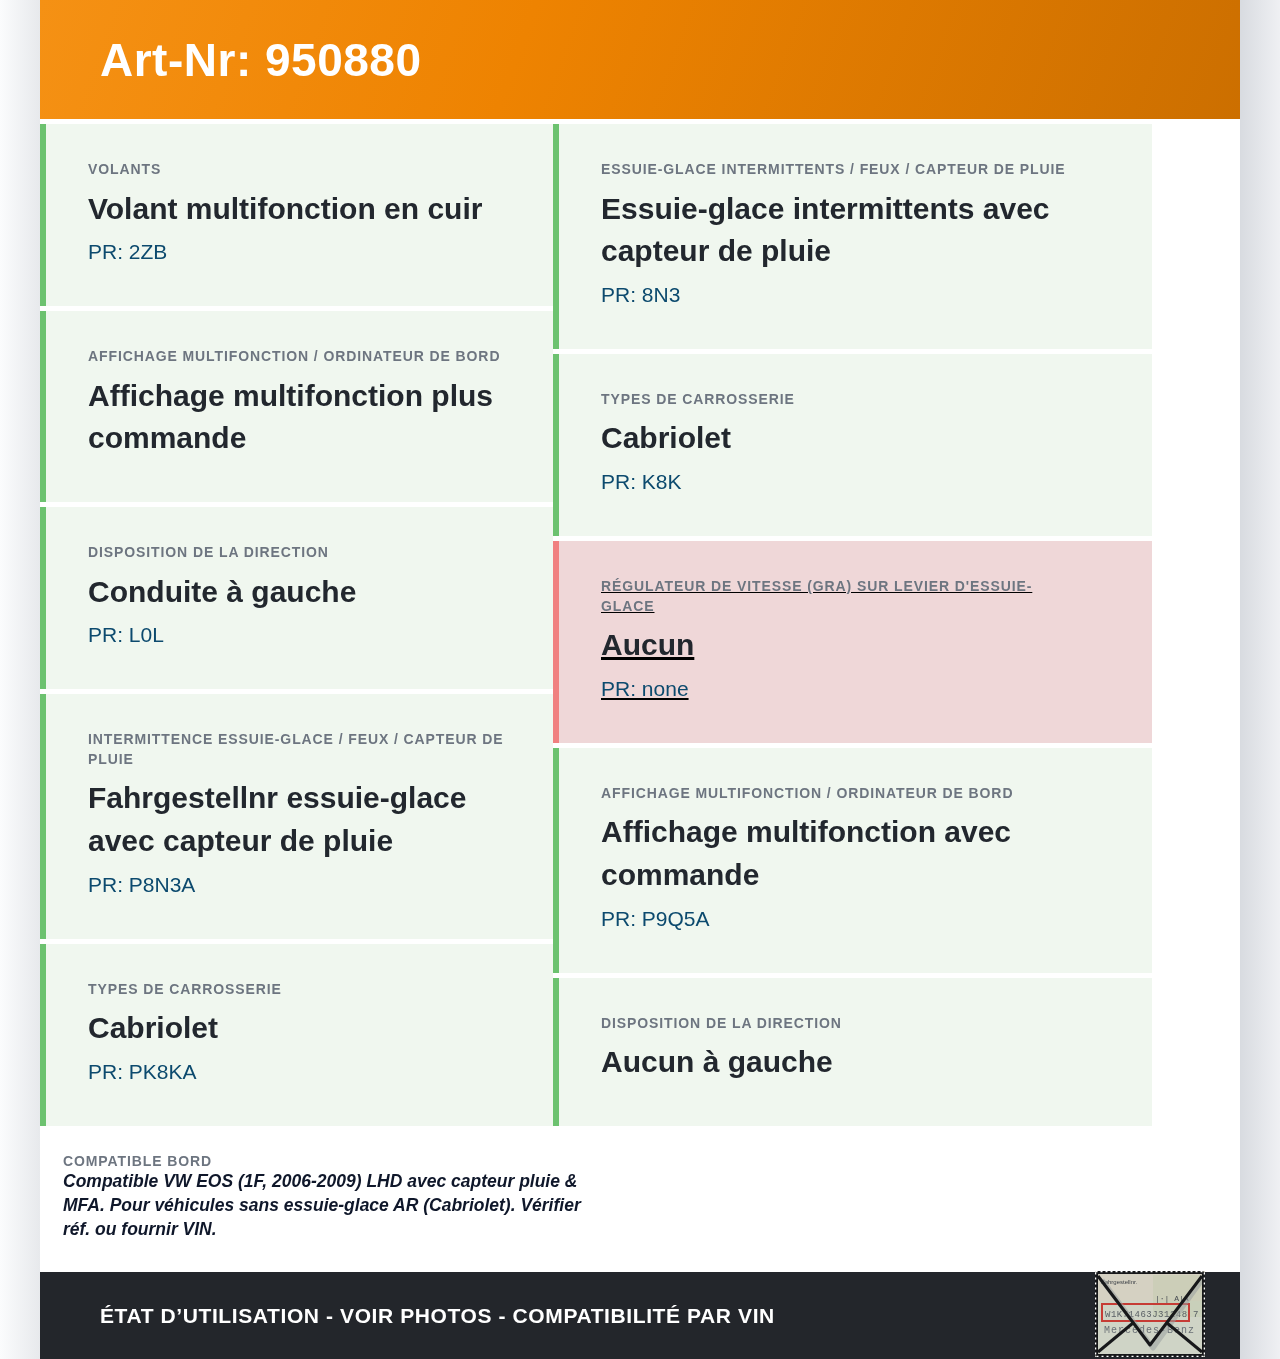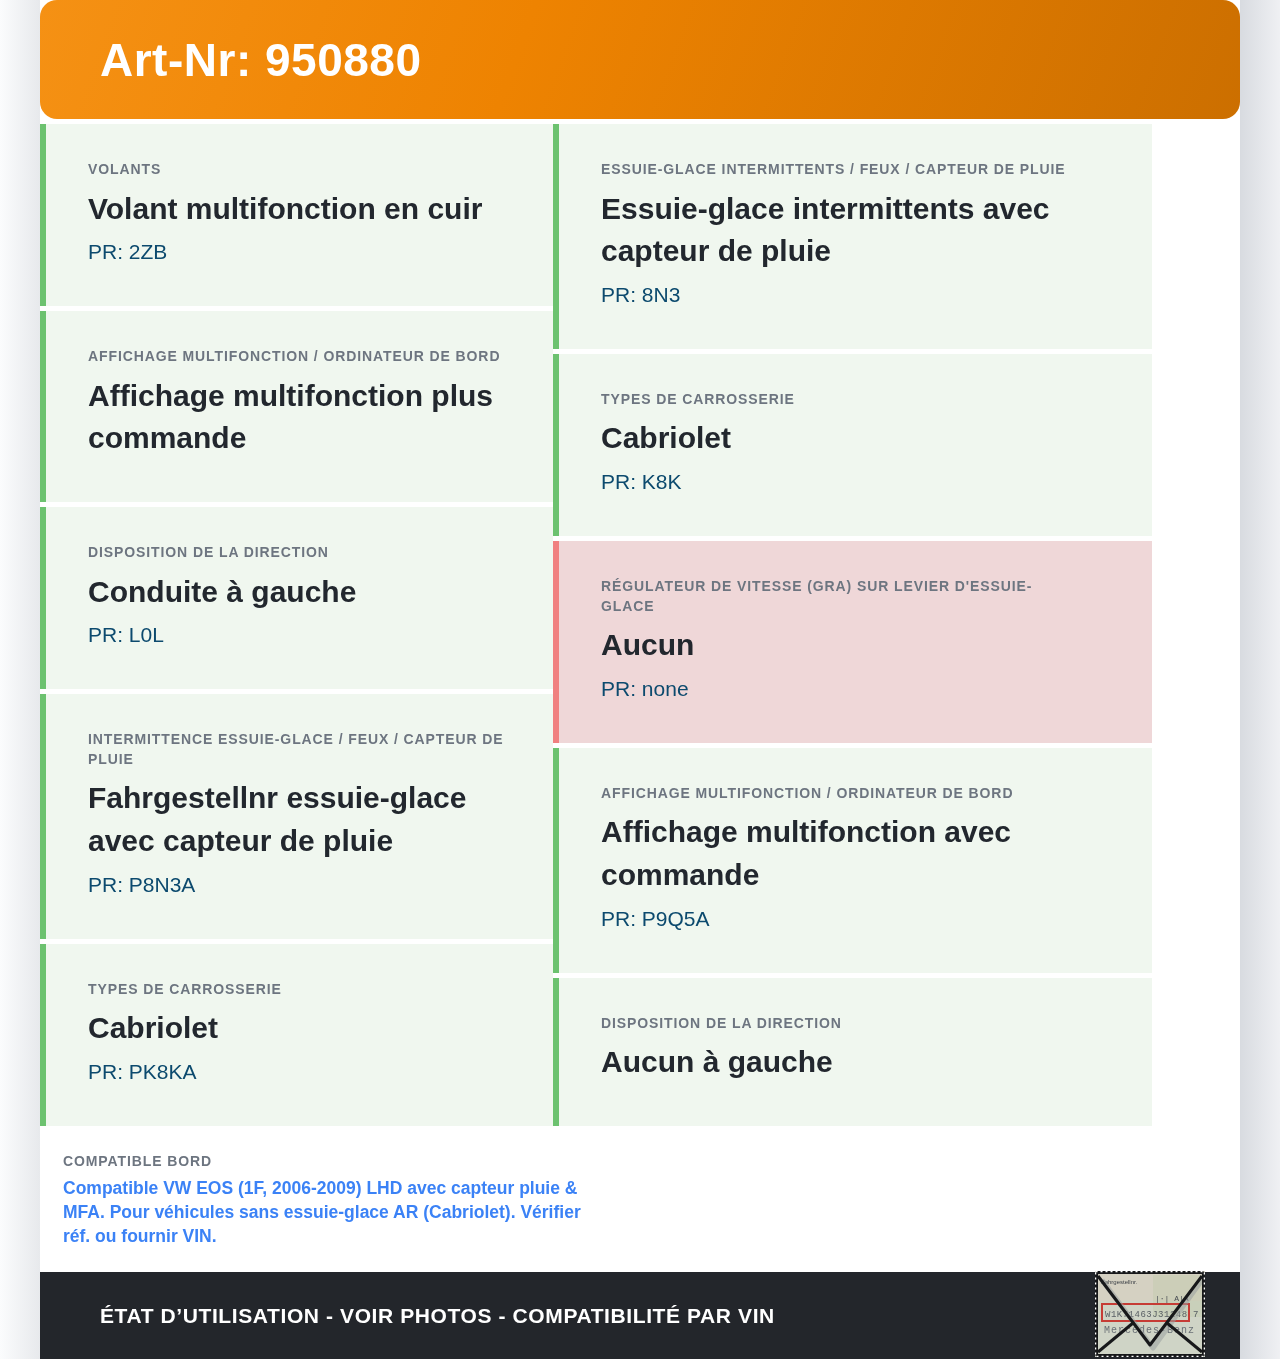--- a/index.html
+++ b/index.html
@@ -9,41 +9,41 @@
   .page { position:relative; width:1280px; height:1359px; background:#ffffff; overflow:hidden; }
 
   .margin-left  { position:absolute; left:0; top:0; bottom:0; width:40px;
                   background:linear-gradient(to right,#fbfcfd,#e7e9ec); }
   .margin-right { position:absolute; right:0; top:0; bottom:0; width:40px;
                   background:linear-gradient(to right,#d8dbe0,#eff0f3); }
 
   .content { position:absolute; left:40px; top:0; width:1200px; height:1359px; background:#ffffff; }
 
   .header { height:119px; background:linear-gradient(110deg,#f59114 0%,#ee8301 40%,#cc6f00 100%);
-            display:flex; align-items:center; padding-left:60px;border-radius:17px; }
+            display:flex; align-items:center; padding-left:60px; }
   .header-title { color:#ffffff; font-size:46px; font-weight:700; letter-spacing:0.5px; }
 
   .columns { display:flex; margin-top:5px; }
   .col { display:flex; flex-direction:column; gap:5px; }
   .col-left  { width:513px; }
   .col-right { width:599px; }
 
   .card { background:#f0f7ef; border-left:6px solid #6cc26f; padding:36px 38px 42px 42px; }
-  .card.missing { background:#efd7d8; border-left-color:#f08080; }
+  .card.missing { background:#efd7d8; border-left-color:#f08080;text-decoration:underline; }
 
   .card-category { font-size:14px; font-weight:700; color:#6d7580; letter-spacing:0.9px;
                    line-height:1.4; max-width:480px; text-transform:uppercase; }
   .card-title { font-size:30px; font-weight:700; color:#22272e; line-height:1.42;
                 margin-top:8px; max-width:490px; }
   .card-pr { font-size:21px; font-weight:400; color:#0c4a6e; margin-top:10px; }
 
   .compat-card { background:#ffffff; padding:22px 30px 20px 23px; width:601px; }
   .compat-label { font-size:14px; font-weight:700; color:#6d7580; letter-spacing:0.9px; }
-  .compat-text { margin-top:7px; font-size:17.5px; font-weight:700; color:#3b82f6;
-                 line-height:1.38; max-width:550px; }
+  .compat-text { margin-top:0; font-size:17.5px; font-weight:700; color:#0f172a;
+                 line-height:1.38; max-width:550px;font-style:italic; }
 
   .footer { position:absolute; left:0; bottom:0; width:1200px; height:87px; background:#23262b;
             display:flex; align-items:center; padding-left:60px; }
   .footer-text { color:#ffffff; font-size:21px; font-weight:700; letter-spacing:0.6px; }
 
   .stamp { position:absolute; right:35px; bottom:2px; width:110px; height:86px; }
   .stamp svg { display:block; width:110px; height:86px; }
   .mono { font-family:"Liberation Mono", monospace; }
 </style>
 </head>

